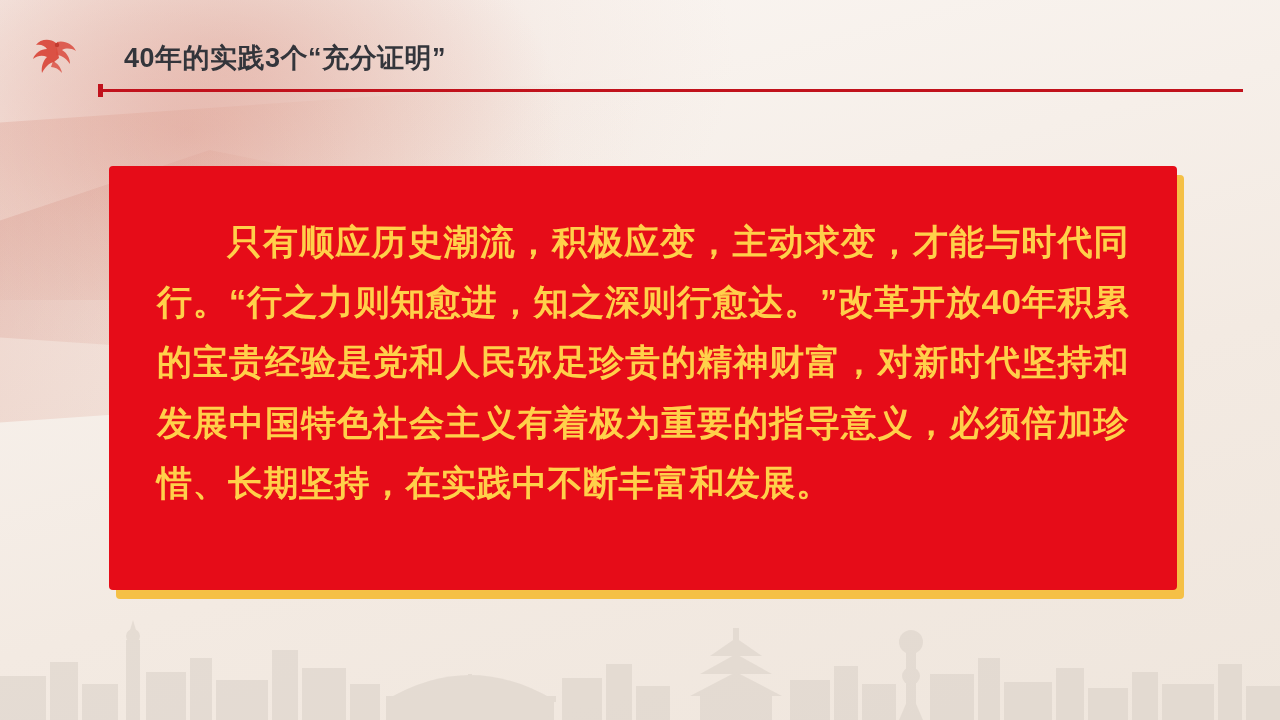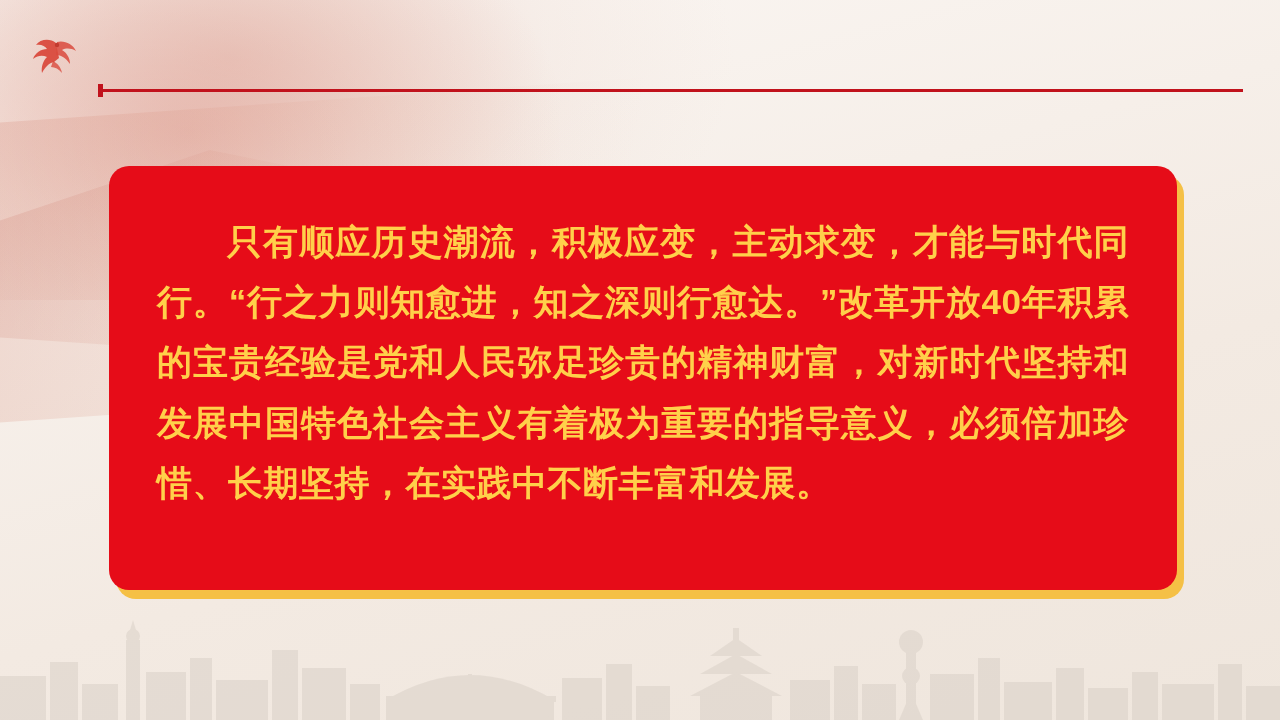--- a/index.html
+++ b/index.html
@@ -103,21 +103,21 @@
   }
 
   
   .quote-card {
     position: absolute;
     left: 109px;
     top: 166px;
     width: 1068px;
     height: 424px;
     background: #e60c18;
-    border-radius: 20px;
+    border-radius: 4px;
     box-shadow: 7px 9px 0 0 rgba(244,190,60,0.95);
   }
 
   .quote-text {
     position: absolute;
     left: 48px;
     top: 46px;
     width: 972px;
     font-size: 35px;
     font-weight: bold;
@@ -154,20 +154,21 @@
       <svg width="58" height="48" viewBox="0 0 58 48" xmlns="http://www.w3.org/2000/svg">
         <g fill="#d94a3d">
           <path d="M30 7 C24 2, 14 3, 10 9 C15 8, 19 10, 21 13 C15 13, 9 17, 7 23 C12 19, 17 19, 21 21 C17 25, 15 31, 16 37 C19 31, 23 27, 28 26 L33 22 Z" opacity="0.95"></path>
           <path d="M31 6 C38 4, 47 8, 50 15 C45 12, 40 12, 36 14 C41 17, 44 22, 44 28 C40 22, 35 19, 30 19 Z" opacity="0.85"></path>
           <path d="M27 25 C31 27, 35 31, 36 37 C33 33, 29 31, 25 31 Z" opacity="0.8"></path>
           <circle cx="31" cy="9" r="2.2" fill="#c23a2f"></circle>
         </g>
       </svg>
     </div>
 
+    <div class="header-title">40年的实践3个“充分证明”</div>
 
     <div class="header-rule-cap"></div>
     <div class="header-rule"></div>
   </div>
 
   <div class="quote-card">
     <div class="quote-text">只有顺应历史潮流，积极应变，主动求变，才能与时代同行。“行之力则知愈进，知之深则行愈达。”改革开放40年积累的宝贵经验是党和人民弥足珍贵的精神财富，对新时代坚持和发展中国特色社会主义有着极为重要的指导意义，必须倍加珍惜、长期坚持，在实践中不断丰富和发展。</div>
   </div>
 
   <div class="skyline">

